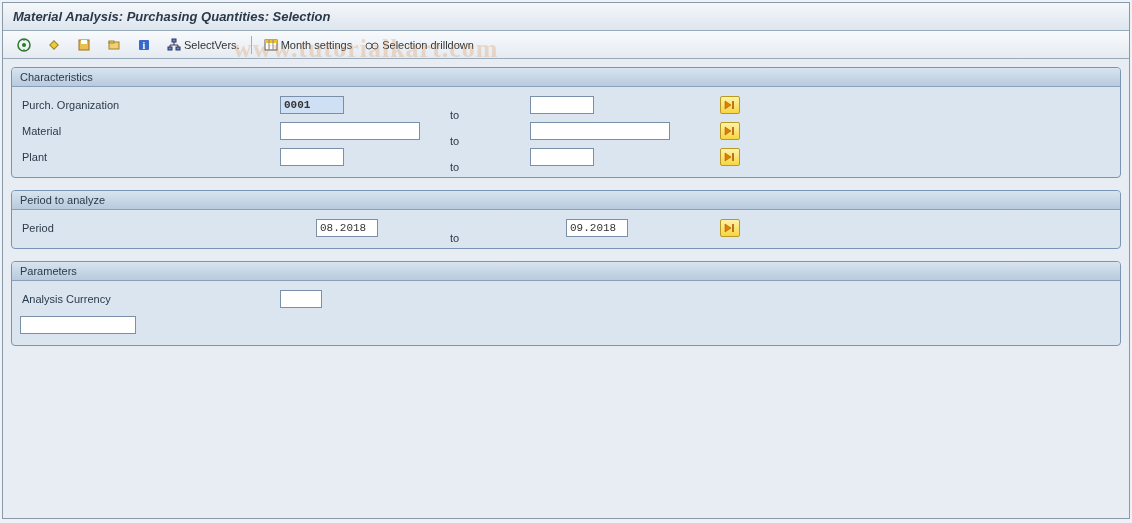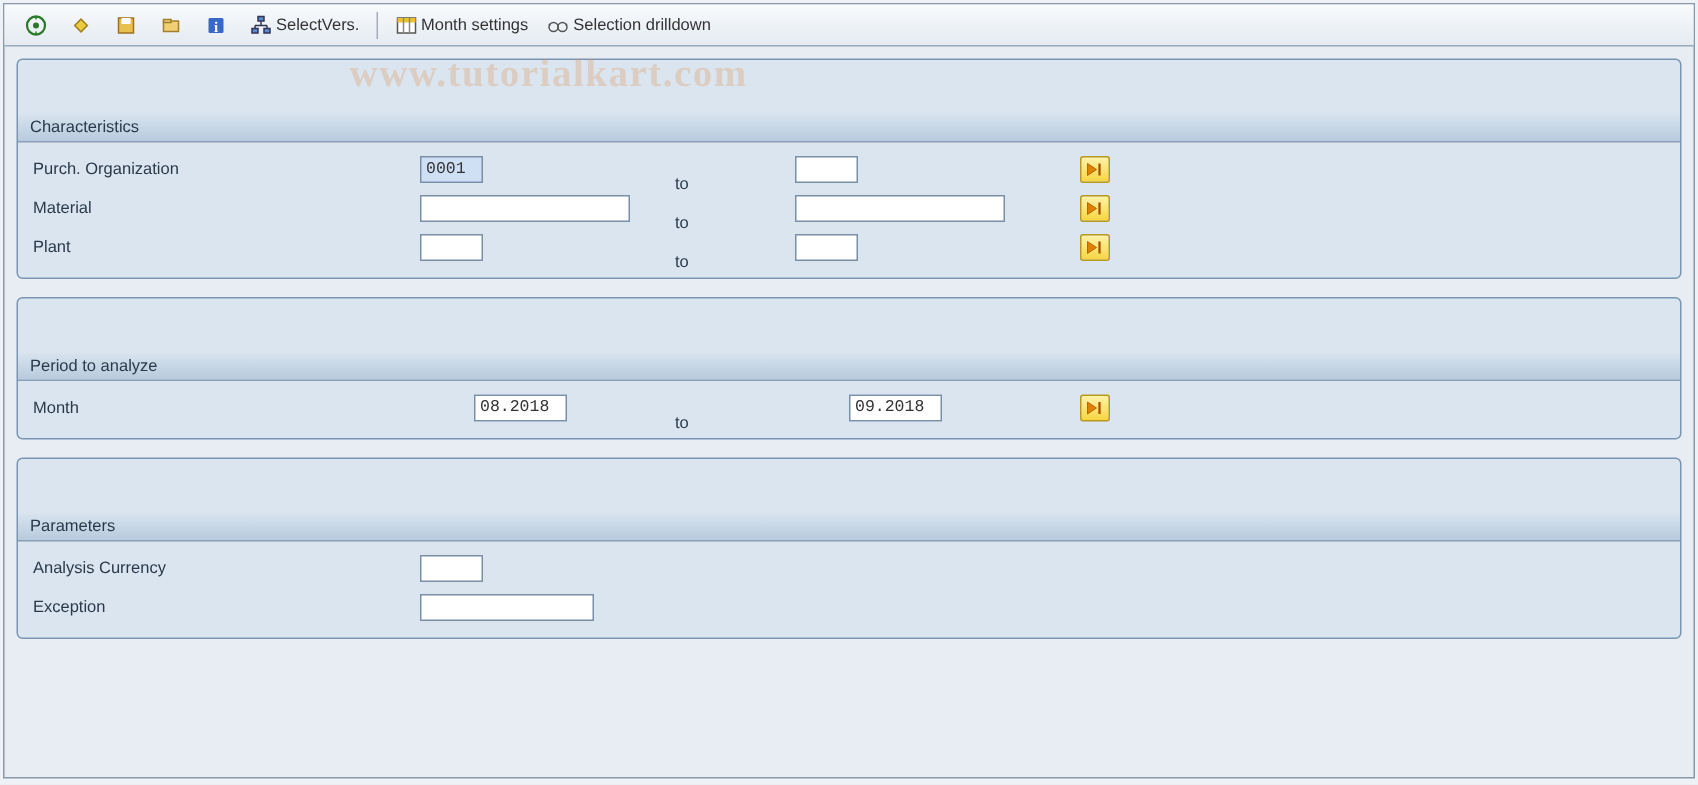--- a/index.html
+++ b/index.html
@@ -75,21 +75,20 @@
       margin-bottom: 12px;
       background: #dbe5ef;
       overflow: hidden;
     }
     .group-header {
       background: linear-gradient(to bottom, #d8e4ef 0%, #b8cadd 100%);
       border-bottom: 1px solid #8a9fb8;
       padding: 3px 8px;
       font-size: 11px;
       color: #2a3a4a;
-      margin-top: 36px;
     }
     .group-body {
       padding: 6px 8px;
     }
     .form-row {
       display: flex;
       align-items: center;
       height: 24px;
       margin-bottom: 2px;
     }
@@ -110,21 +109,21 @@
       background: #fff;
       font-family: 'Courier New', monospace;
       font-size: 11px;
       padding: 1px 3px;
       height: 18px;
       color: #333;
     }
     .sap-input.selected {
       background: #cfe0f5;
     }
-    .w-small { width: 42px; }
+    .w-small { width: 64px; font-weight: bold; }
     .w-date { width: 62px; margin-left: 36px; }
     .w-med { width: 140px; }
     .w-curr { width: 42px; }
     .w-excp { width: 116px; }
     .range-col1 { width: 150px; }
     .range-col2 { width: 150px; }
     .multi-btn {
       width: 20px;
       height: 18px;
       background: linear-gradient(to bottom, #fff2a8 0%, #f7d542 100%);
@@ -150,20 +149,21 @@
       letter-spacing: 1px;
       pointer-events: none;
       z-index: 5;
     }
   </style>
 </head>
 <body>
 
 <div class="main-container">
 
+  <div class="title-bar">Material Analysis: Purchasing Quantities: Selection</div>
 
   <div class="toolbar">
     <div class="toolbar-btn">
       <span class="toolbar-icon">
         <svg width="14" height="14" viewBox="0 0 14 14">
             <circle cx="7" cy="7" r="6" fill="none" stroke="#2a7a2a" stroke-width="1.5"></circle>
             <circle cx="7" cy="7" r="2" fill="#2a7a2a"></circle>
             <line x1="7" y1="1" x2="7" y2="3" stroke="#2a7a2a"></line>
             <line x1="7" y1="11" x2="7" y2="13" stroke="#2a7a2a"></line>
           </svg>
@@ -301,21 +301,21 @@
           </div>
         </div>
 
       </div>
     </div>
 
     <div class="group-box">
       <div class="group-header">Period to analyze</div>
       <div class="group-body">
         <div class="form-row">
-          <div class="form-label">Month</div>
+          <div class="form-label">Period</div>
           <div class="range-col1">
             <input class="sap-input w-date" value="08.2018" style="">
           </div>
           <div class="to-label">to</div>
           <div class="range-col2">
             <input class="sap-input w-date" value="09.2018" style="">
           </div>
           <div class="multi-btn">
             <svg width="12" height="10" viewBox="0 0 12 10">
                 <polygon points="1,1 7,5 1,9" fill="#e08000" stroke="#a05000" stroke-width="0.5"></polygon>
@@ -327,20 +327,19 @@
     </div>
 
     <div class="group-box">
       <div class="group-header">Parameters</div>
       <div class="group-body">
         <div class="form-row">
           <div class="form-label">Analysis Currency</div>
           <input class="sap-input w-curr" value="" style="">
         </div>
         <div class="form-row">
-          <div class="form-label">Exception</div>
           <input class="sap-input w-excp" value="" style="">
         </div>
       </div>
     </div>
 
   </div>
 </div>
 
 </body></html>

